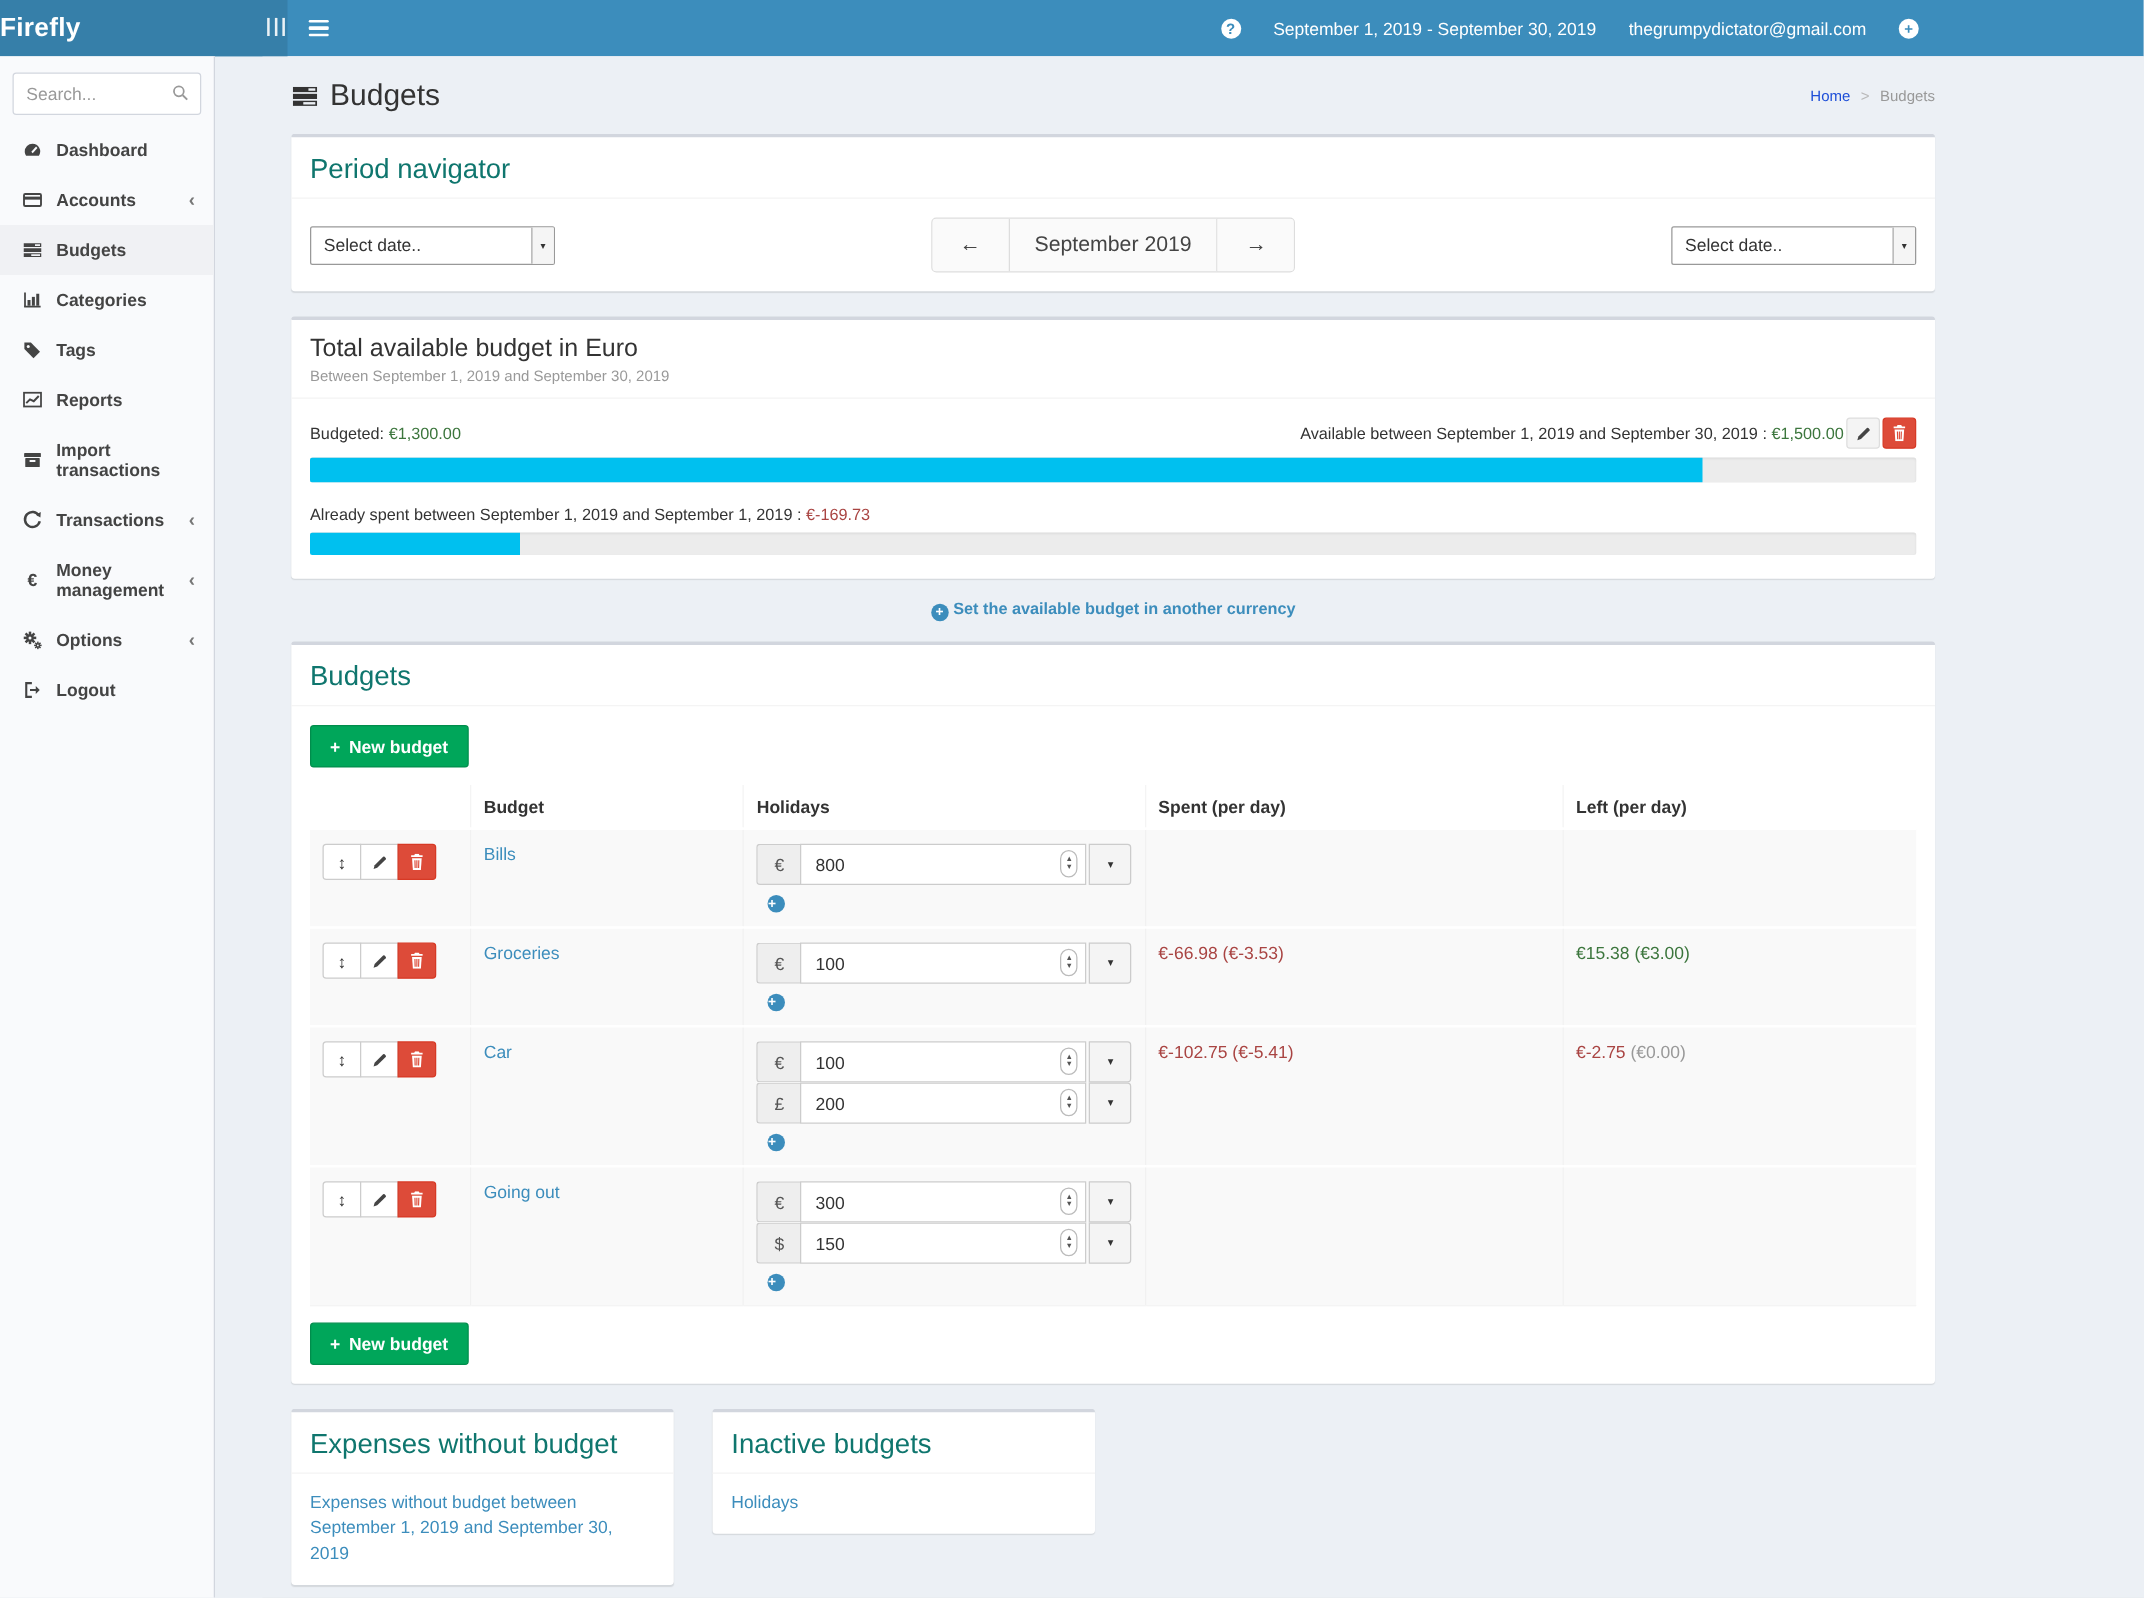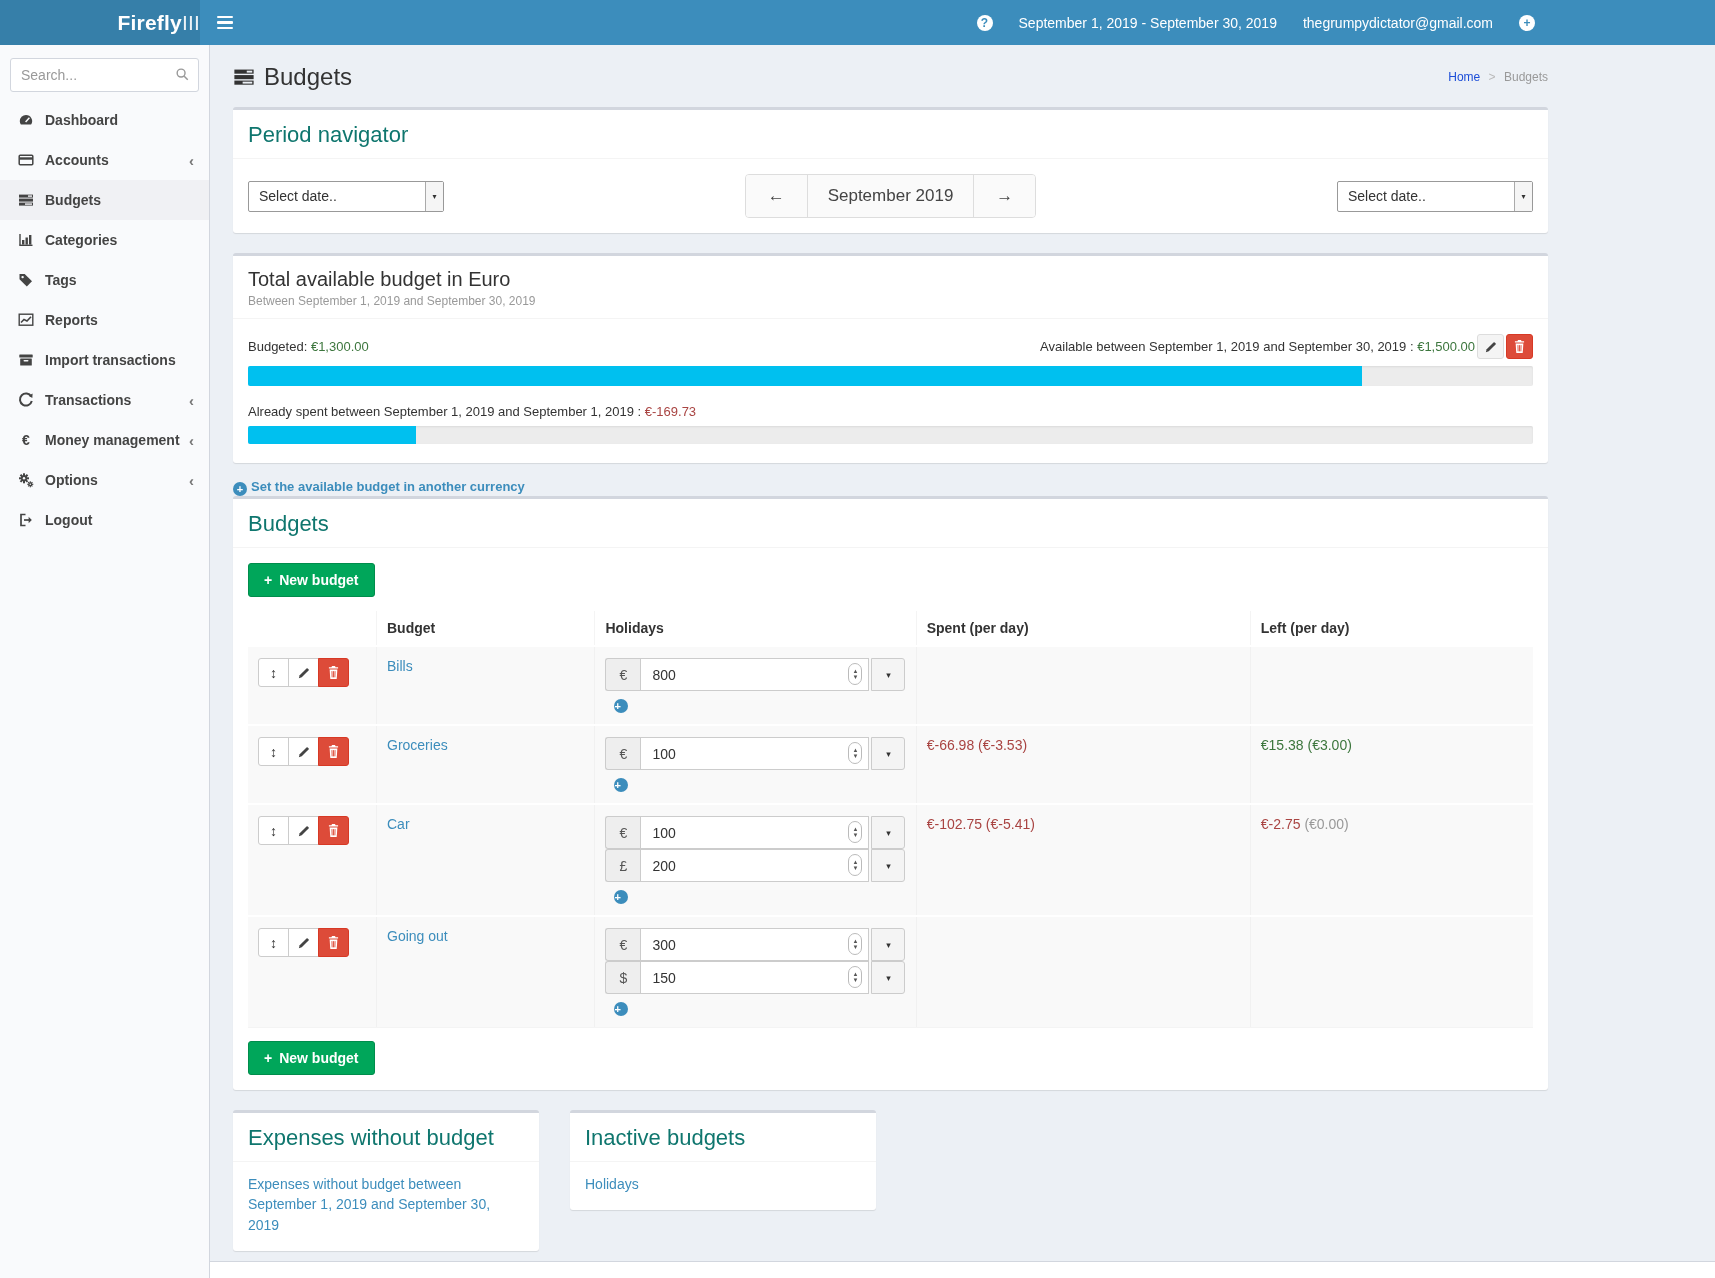--- a/index.html
+++ b/index.html
@@ -12,32 +12,32 @@
   html,body{margin:0;padding:0}
   body{
     width:1715px;height:1278px;overflow:hidden;
     font-family:"Liberation Sans","DejaVu Sans",sans-serif;font-size:14px;color:var(--txt);
     background:var(--content-bg);
   }
   a{color:var(--link);text-decoration:none;cursor:pointer}
 
   
   .navbar{height:45px;background:var(--blue);display:flex;align-items:stretch}
-  .logo{width:200px;background:var(--logo-blue);color:#fff;display:flex;align-items:center;justify-content:flex-end;font-size:21px;letter-spacing:.2px}
+  .logo{width:230px;background:var(--logo-blue);color:#fff;display:flex;align-items:center;justify-content:space-between;font-size:21px;letter-spacing:.2px}
   .logo .b{font-weight:bold}
   .logo .l{font-weight:300;opacity:.9}
   .nav-rest{flex:1;display:flex;align-items:center;justify-content:space-between;padding-right:var(--rgap)}
   .hamburger{padding:0 17px;height:45px;display:flex;flex-direction:column;justify-content:center;gap:3px;cursor:pointer}
   .hamburger i{display:block;width:16px;height:2.5px;background:#fff;border-radius:1px}
   .nav-right{display:flex;align-items:center;height:45px}
   .nav-item{display:flex;align-items:center;height:45px;padding:0 13px;color:#fff;font-size:14px;cursor:pointer}
   .circle-glyph{display:inline-flex;align-items:center;justify-content:center;width:16px;height:16px;border-radius:50%;background:#fff;color:var(--blue);font-weight:bold;font-size:12px;line-height:16px}
 
   
-  .sidebar{position:absolute;top:45px;left:0;bottom:0;width:210px;background:#f9fafc;border-right:1px solid var(--border)}
+  .sidebar{position:absolute;top:45px;left:0;bottom:0;width:172px;background:#f9fafc;border-right:1px solid var(--border)}
   .search-wrap{margin:13px 10px 8px;position:relative}
   .search-wrap input{width:100%;height:34px;border:1px solid var(--border);border-radius:3px;padding:6px 30px 6px 10px;font-size:14px;color:#666;background:#fff;font-family:inherit;outline:none}
   .search-wrap input::placeholder{color:#999}
   .search-wrap .sicon{position:absolute;right:9px;top:9px}
   .menu{list-style:none;margin:8px 0 0;padding:0}
   .menu li{display:flex;align-items:center;padding:12px 15px;color:#444;font-weight:bold;font-size:14px;cursor:pointer}
   .menu li.active{background:#f0f1f4}
   .mi{width:22px;display:inline-flex;justify-content:center;margin-right:8px;flex:none}
   .chev{margin-left:auto;color:#777;font-size:15px;line-height:1}
   .euro-glyph{font-weight:bold;font-size:14px;color:#444}
@@ -72,21 +72,21 @@
   .tb-right{display:flex;align-items:center;gap:2px}
   .amount-green{color:var(--success)}
   .amount-red{color:var(--danger)}
   .mini-btn{width:27px;height:25px;border:1px solid #ddd;background:#f4f4f4;border-radius:3px;display:inline-flex;align-items:center;justify-content:center;cursor:pointer;padding:0}
   .mini-btn.danger{background:var(--red-btn);border-color:var(--red-btn-border)}
   .progress{height:20px;background:#ececec;border-radius:2px;box-shadow:inset 0 1px 2px rgba(0,0,0,.08);margin-bottom:18px;overflow:hidden}
   .progress.sm{height:18px;margin-bottom:4px}
   .progress .fill{height:100%;background:#00c0ef}
   .spent-label{font-size:13px;margin:4px 0 7px}
 
-  .link-row{text-align:left;margin:-4px 0 0;font-weight:bold;font-size:13px}
+  .link-row{text-align:center;margin:-4px 0 16px;font-weight:bold;font-size:13px}
   .plus-circle{display:inline-flex;align-items:center;justify-content:center;width:14px;height:14px;border-radius:50%;background:var(--link);color:#fff;font-size:11px;font-weight:bold;line-height:14px;vertical-align:-2px;margin-right:4px}
 
   
   .btn-green{display:inline-flex;align-items:center;gap:7px;background:var(--green-btn);border:1px solid var(--green-btn-border);color:#fff;font-weight:bold;font-size:14px;padding:8px 15px;border-radius:3px;cursor:pointer;font-family:inherit}
   .budget-table{width:100%;border-collapse:collapse;margin-top:14px}
   .budget-table col.c0{width:10%}.budget-table col.c1{width:17%}.budget-table col.c2{width:25%}.budget-table col.c3{width:26%}.budget-table col.c4{width:22%}
   .budget-table th{text-align:left;font-size:14px;padding:9px 10px;border-bottom:1px solid #f4f4f4;border-left:1px solid #f4f4f4}
   .budget-table th:first-child{border-left:none}
   .budget-table td{vertical-align:top;padding:11px 10px;background:#f9f9f9;border-top:2px solid #fff;border-left:1px solid #f1f1f1}
   .budget-table td:first-child{border-left:none}

